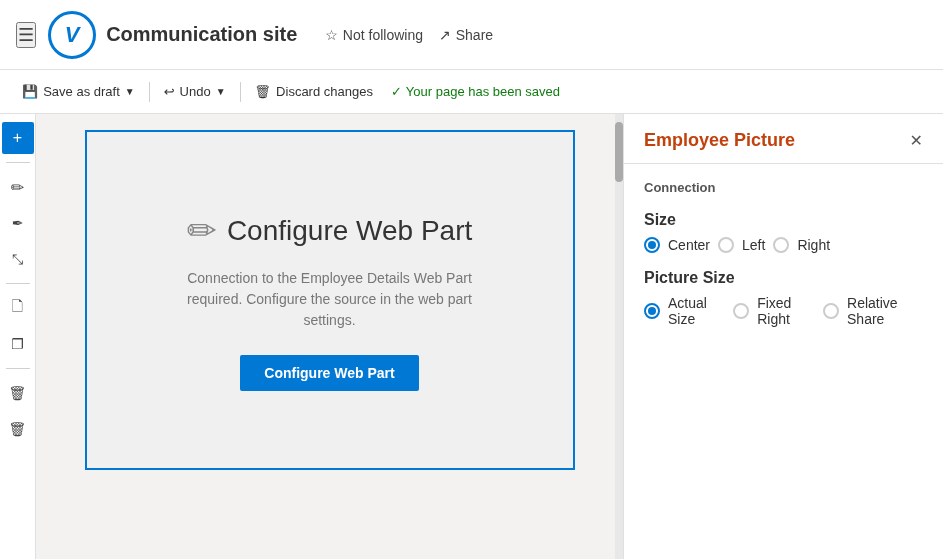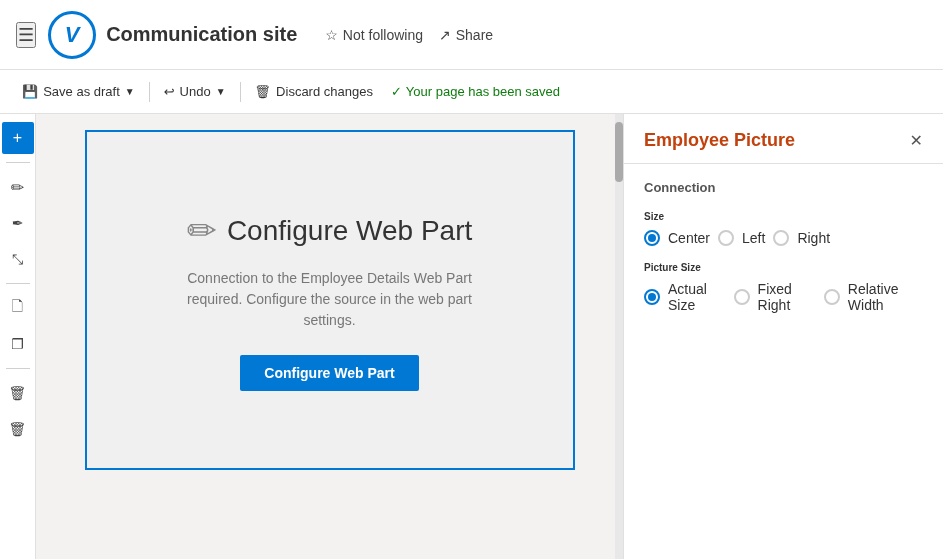--- a/index.html
+++ b/index.html
@@ -148,21 +148,21 @@
       width: 100%; height: 32px;
       border: 1px solid #ccc;
       border-radius: 2px;
       display: flex; align-items: center; justify-content: space-between;
       padding: 0 8px; cursor: pointer; background: #fff;
       position: relative;
     }
     .dropdown-chevron { color: #555; font-size: 12px; }
 
     .appearance-section { padding: 16px 20px; }
-    .size-label { font-size: 10px; font-weight: 600; color: #333; margin-bottom: 8px; }
+    .size-label { font-size: 16px; font-weight: 600; color: #333; margin-bottom: 8px; }
     .radio-group { display: flex; gap: 8px; margin-bottom: 16px; }
     .radio-option { display: flex; align-items: center; gap: 8px; cursor: pointer; }
     .radio-circle {
       width: 16px; height: 16px; border-radius: 50%;
       border: 2px solid #ccc;
       display: flex; align-items: center; justify-content: center;
       flex-shrink: 0;
     }
     .radio-circle.selected { border-color: #0078d4; }
     .radio-circle.selected::after {
@@ -300,19 +300,19 @@
           <div class="radio-circle selected">
           </div>
           <span class="radio-text">Actual Size</span>
         </label>
         <label class="radio-option">
           <div class="radio-circle"></div>
           <span class="radio-text">Fixed Right</span>
         </label>
         <label class="radio-option">
           <div class="radio-circle"></div>
-          <span class="radio-text">Relative Width</span>
+          <span class="radio-text">Relative Share</span>
         </label>
       </div>
     </div>
   </div>
 
 </div>
 
 </body></html>

